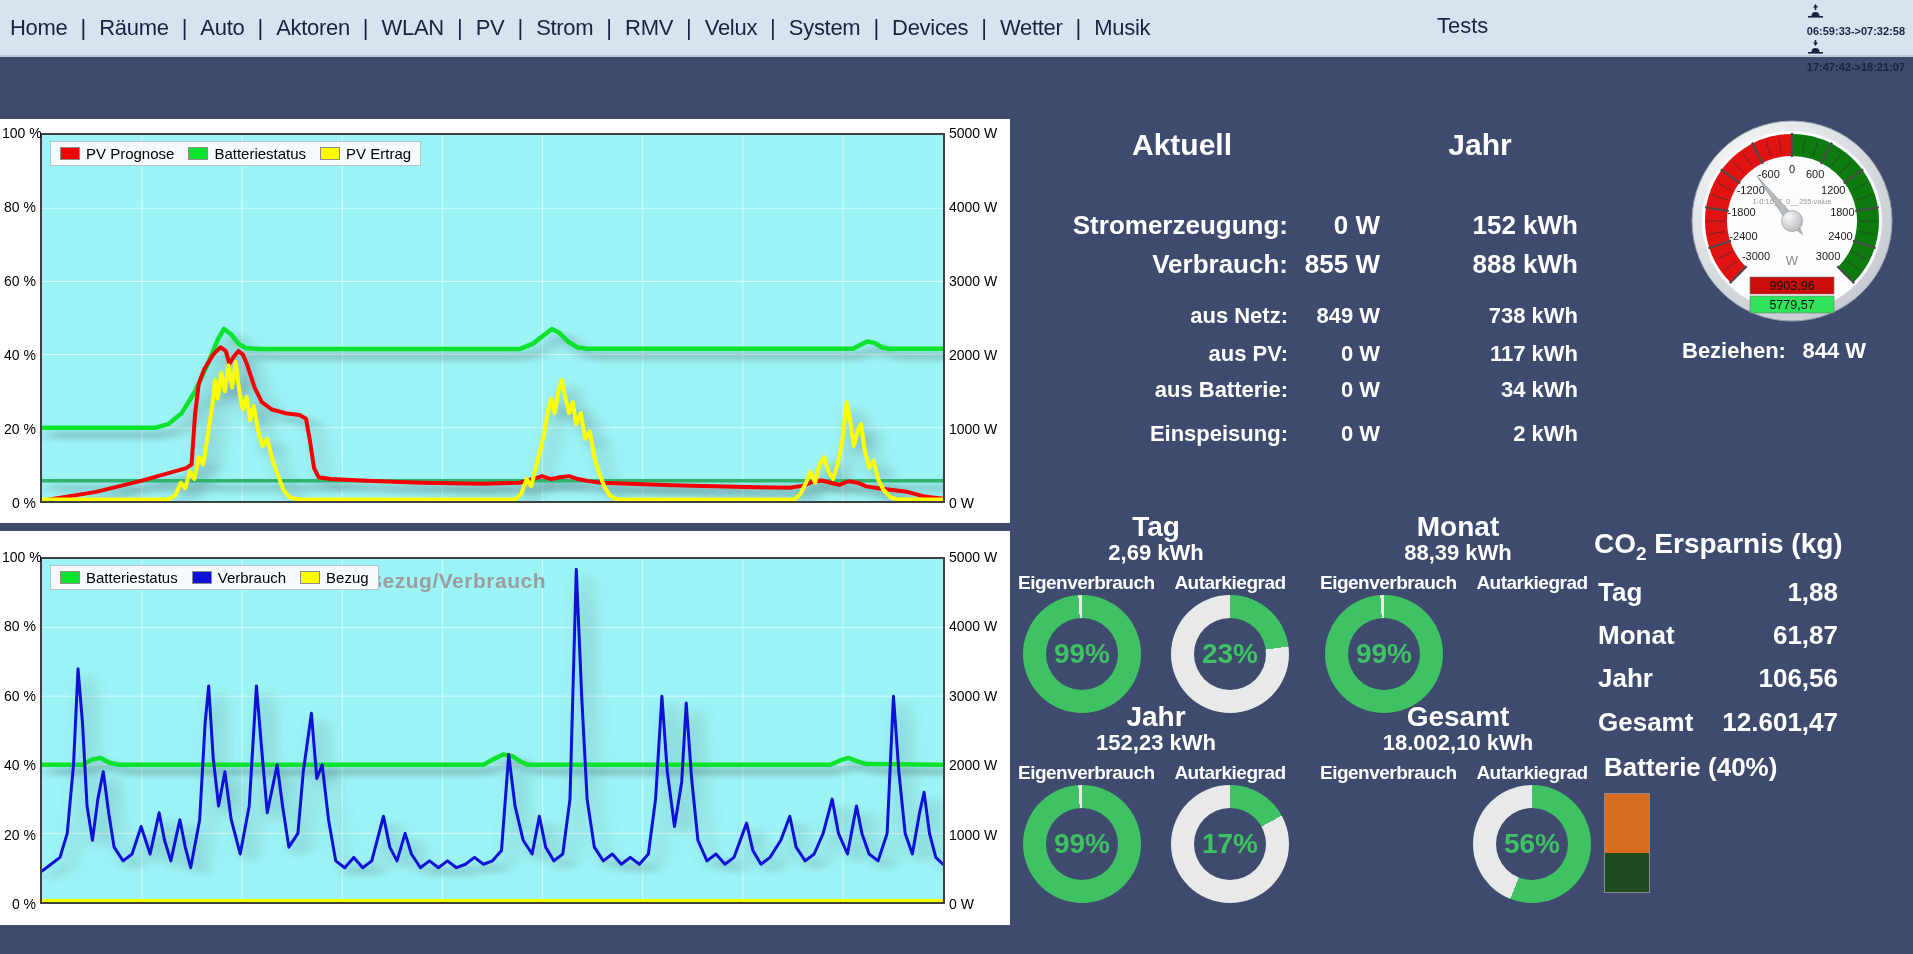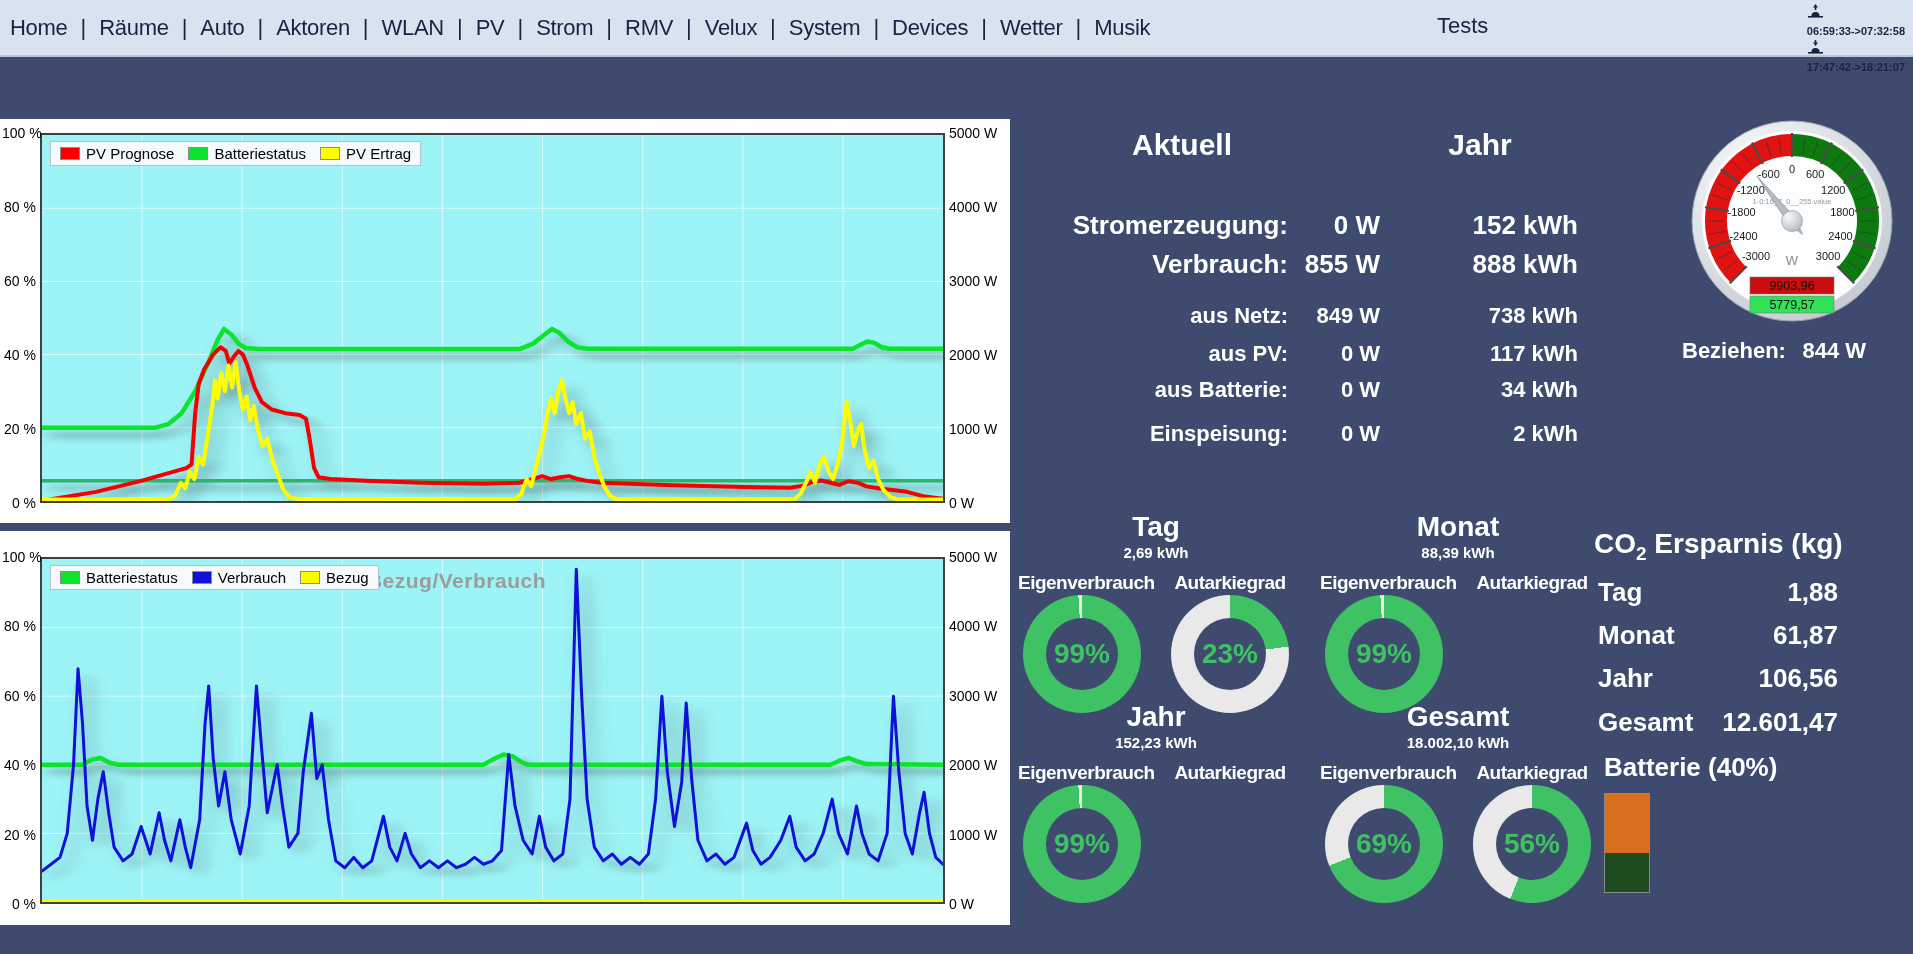--- a/index.html
+++ b/index.html
@@ -61,21 +61,21 @@
   #beziehen { position:absolute; left:0; top:338px; width:100%; height:28px; color:#fff; font-weight:bold; font-size:22px; }
   #beziehen .b-label { position:absolute; left:1682px; }
   #beziehen .b-value { position:absolute; right:47px; }
   
   #summary-grid {
     position:absolute; left:1014px; top:512px;
     display:grid; grid-template-columns:284px 284px; column-gap:18px; row-gap:4px;
   }
   .summary-cell { height:186px; text-align:center; color:#fff; }
   .sec-title  { font-size:28px; font-weight:bold; line-height:30px; }
-  .sec-energy { font-size:15px; font-weight:bold; line-height:21px; }
+  .sec-energy { font-size:22px; font-weight:bold; line-height:21px; }
   .sec-donuts { display:flex; justify-content:center; gap:20px; margin-top:10px; }
   .donut-block { width:128px; }
   .donut-label { font-size:19px; font-weight:bold; line-height:20px; margin-bottom:2px; letter-spacing:-0.5px; white-space:nowrap; }
   .donut { width:118px; height:118px; border-radius:50%; margin:0 auto; position:relative; }
   .donut-hole {
     position:absolute; left:23px; top:23px; right:23px; bottom:23px; border-radius:50%;
     background:#3e4b6e; display:flex; align-items:center; justify-content:center;
   }
   .donut-pct { font-size:28px; font-weight:bold; }
   
@@ -403,34 +403,34 @@
         <div class="donut-block">
           <div class="donut-label">Eigenverbrauch</div>
           <div class="donut" style="background: conic-gradient(rgb(63, 194, 99) 0deg, rgb(63, 194, 99) 99%, rgb(233, 233, 233) 99%, rgb(233, 233, 233) 100%);">
             <div class="donut-hole">
               <span class="donut-pct" style="color: rgb(63, 194, 99);">99%</span>
             </div>
           </div>
         </div>
         <div class="donut-block">
           <div class="donut-label">Autarkiegrad</div>
+          <div class="donut" style="background: conic-gradient(rgb(63, 194, 99) 0deg, rgb(63, 194, 99) 17%, rgb(233, 233, 233) 17%, rgb(233, 233, 233) 100%);">
+            <div class="donut-hole">
+              <span class="donut-pct" style="color: rgb(63, 194, 99);">17%</span>
+            </div>
+          </div>
         </div>
       </div>
     </div>
     <div class="summary-cell">
       <div class="sec-title">Gesamt</div>
       <div class="sec-energy">18.002,10 kWh</div>
       <div class="sec-donuts">
         <div class="donut-block">
           <div class="donut-label">Eigenverbrauch</div>
-          <div class="donut" style="background: conic-gradient(rgb(63, 194, 99) 0deg, rgb(63, 194, 99) 69%, rgb(233, 233, 233) 69%, rgb(233, 233, 233) 100%);">
-            <div class="donut-hole">
-              <span class="donut-pct" style="color: rgb(63, 194, 99);">69%</span>
-            </div>
-          </div>
         </div>
         <div class="donut-block">
           <div class="donut-label">Autarkiegrad</div>
           <div class="donut" style="background: conic-gradient(rgb(63, 194, 99) 0deg, rgb(63, 194, 99) 56%, rgb(233, 233, 233) 56%, rgb(233, 233, 233) 100%);">
             <div class="donut-hole">
               <span class="donut-pct" style="color: rgb(63, 194, 99);">56%</span>
             </div>
           </div>
         </div>
       </div>

